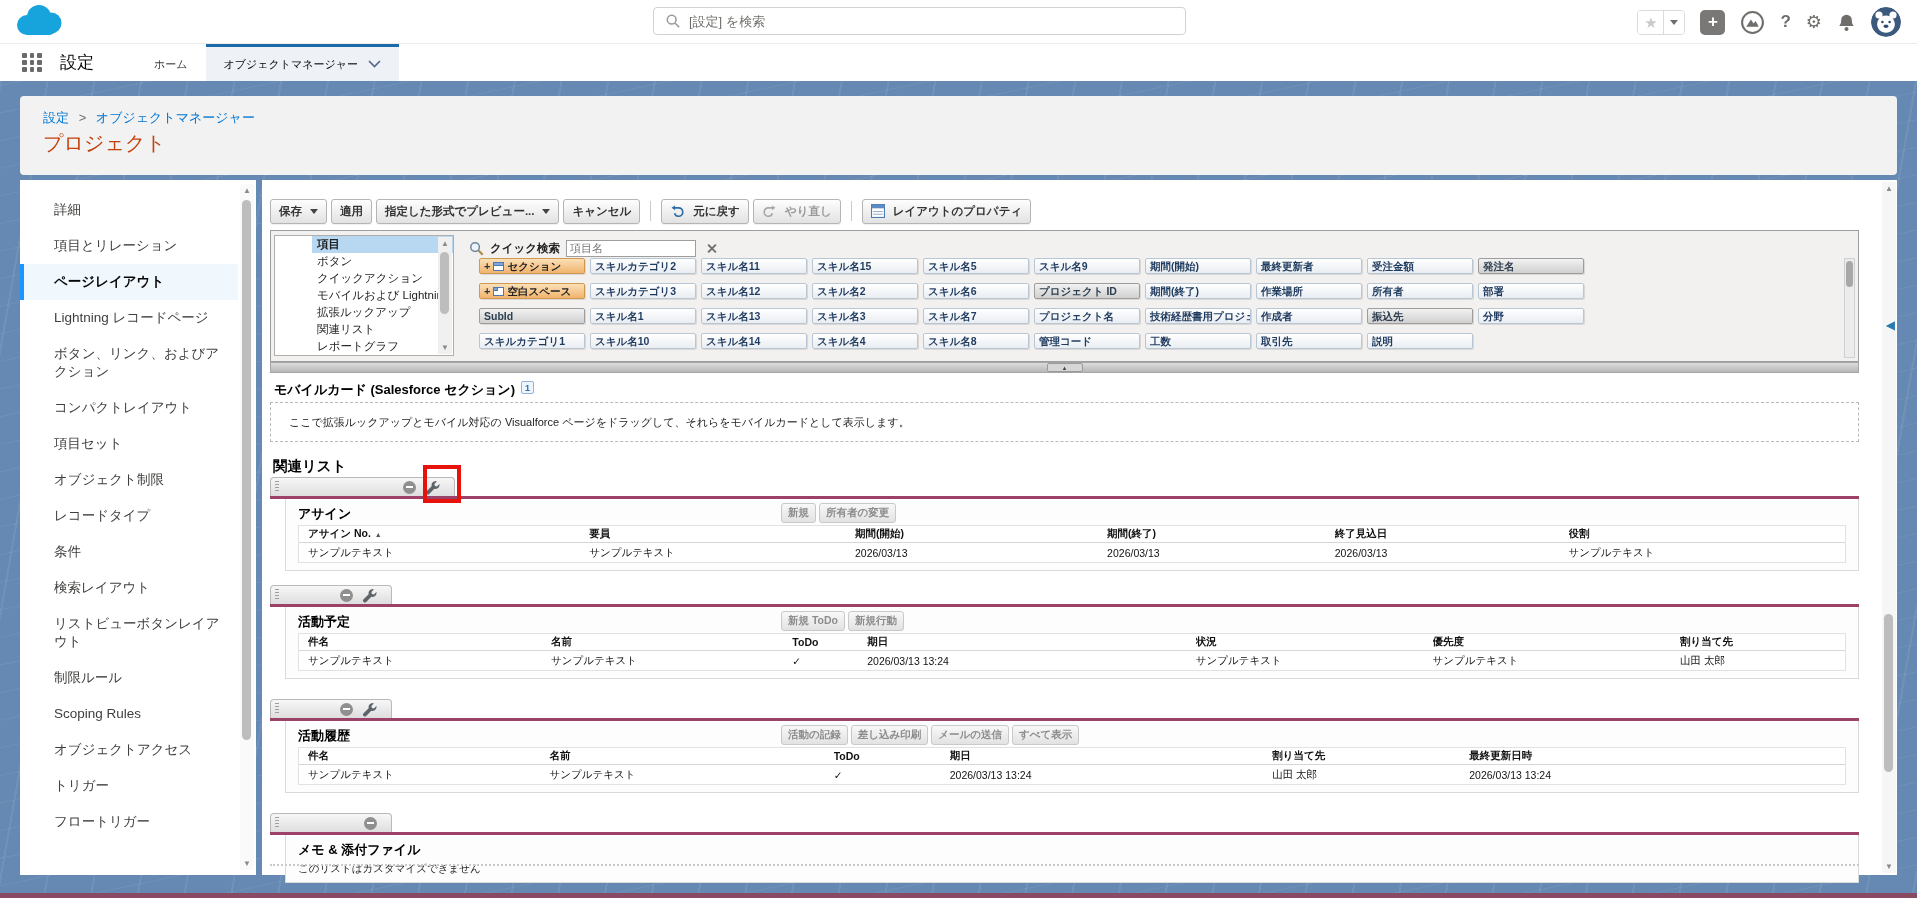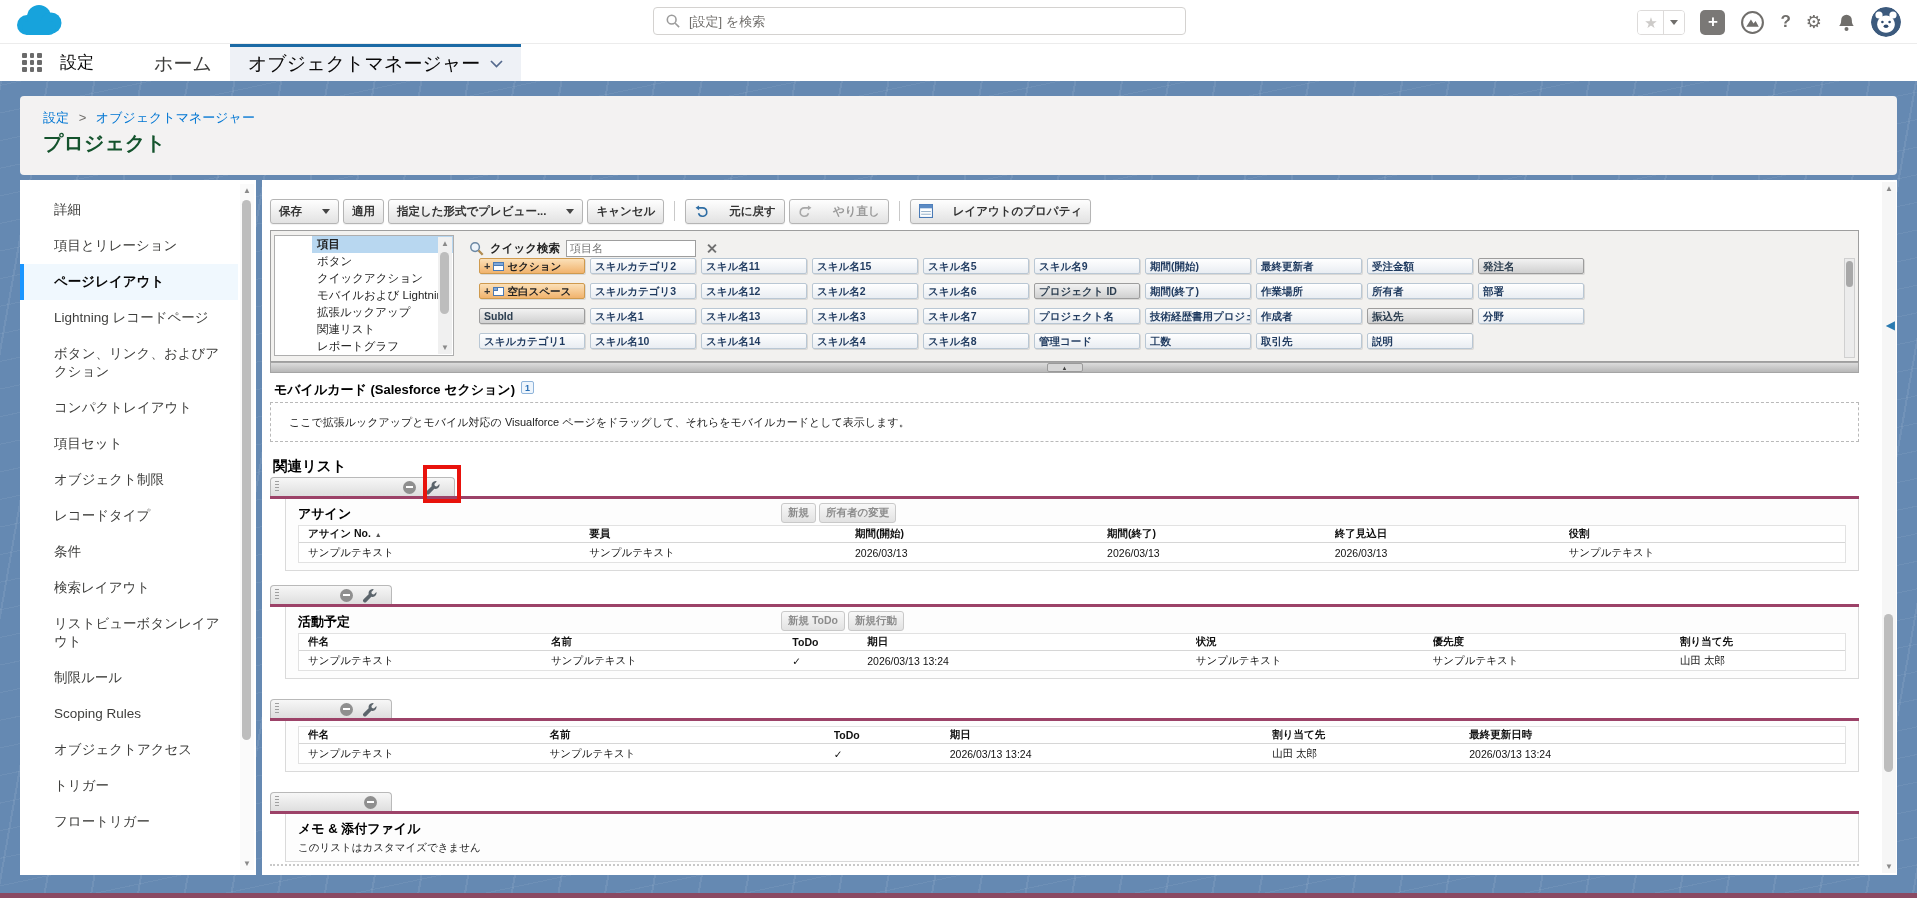--- a/index.html
+++ b/index.html
@@ -32,48 +32,48 @@
   .ggear { color:#706e6b; font-size:18px; cursor:pointer; line-height:1; }
   .gicons svg { display:block; cursor:pointer; }
   .avatar { width:30px; height:30px; border-radius:50%; overflow:hidden; cursor:pointer; }
 
   
   .gnav { position:absolute; top:44px; left:0; width:100%; height:37px; background:#fff; display:flex; align-items:stretch; z-index:9; }
   .waffle { align-self:center; margin-left:22px; display:grid; grid-template-columns:repeat(3,5px); grid-gap:2.5px; cursor:pointer; }
   .waffle i { width:4.5px; height:4.5px; background:#6b6b6b; border-radius:1px; display:block; }
   .app-label { align-self:center; margin-left:18px; font-size:17px; color:#080707; }
   .tabs { display:flex; margin-left:42px; }
-  .tab { display:flex; align-items:center; gap:10px; padding:0 18px; font-size:19px; color:#3e3e3c; cursor:pointer; border-top:3px solid transparent; }
+  .tab { display:flex; align-items:center; gap:10px; padding:0 18px; font-size:11px; color:#3e3e3c; cursor:pointer; border-top:3px solid transparent; }
   .tab.active { background:#eef1f6; border-top:3px solid #1b6aa5; color:#080707; }
 
   
   .crumb { position:absolute; left:20px; top:96px; width:1877px; height:79px; background:#f3f2f2; border-radius:4px; z-index:5; }
   .bc { position:absolute; left:23px; top:13px; font-size:13px; color:#706e6b; }
   .bc .lnk { color:#0176d3; cursor:pointer; }
   .bc .sep { margin:0 6px; color:#706e6b; }
-  .ptitle { position:absolute; left:23px; top:34px; font-size:20px; font-weight:700; color:#14532d; }
+  .ptitle { position:absolute; left:23px; top:34px; font-size:20px; font-weight:400; color:#c2410c; }
 
   
   .side { position:absolute; left:20px; top:180px; width:236px; height:695px; background:#fff; z-index:5; }
   .side-list { position:absolute; left:0; top:12px; width:218px; }
   .sb-item { padding:9px 8px 9px 34px; font-size:13.5px; line-height:18px; color:#3e3e3c; cursor:pointer; }
   .sb-item.active { background:#f0f8fe; box-shadow:inset 4px 0 0 #1b96ff; font-weight:700; color:#080707; }
   .vscroll { position:absolute; width:14px; background:#fafafa; }
   .vscroll .arr { position:absolute; left:0; width:100%; height:13px; text-align:center; font-size:8px; color:#8a8a8a; line-height:13px; cursor:pointer; }
   .vscroll .thumb { position:absolute; left:2px; width:9px; background:#bdbdbd; border-radius:5px; cursor:pointer; }
   .side .vscroll { right:2px; top:4px; height:686px; }
 
   
   .main { position:absolute; left:262px; top:180px; width:1635px; height:695px; background:#fff; z-index:5; }
   .main .vscroll { right:1px; top:2px; height:691px; background:#f6f6f6; }
   .panel-toggle { position:absolute; right:2px; top:138px; color:#2a7ab0; font-size:12px; z-index:7; cursor:pointer; }
 
   
   .tbar { position:absolute; left:8px; top:16px; height:30px; display:flex; align-items:center; gap:4px; }
-  .tbtn { display:flex; align-items:center; gap:20px; padding:4px 8px; border:1px solid #b5b5b5; border-radius:3px;
+  .tbtn { display:flex; align-items:center; gap:8px; padding:4px 8px; border:1px solid #b5b5b5; border-radius:3px;
           background:linear-gradient(#fefefe,#e2e2e2); font-size:11.5px; font-weight:700; color:#333;
           font-family:inherit; cursor:pointer; white-space:nowrap; box-shadow:0 1px 1px rgba(0,0,0,.06); }
   .tbtn.disabled { color:#9a9a9a; }
   .caret { width:0; height:0; border-left:4px solid transparent; border-right:4px solid transparent; border-top:5px solid #444; }
   .tsep { width:1px; height:20px; background:#c9c9c9; margin:0 6px; }
 
   
   .pal { position:absolute; left:8px; top:50px; width:1589px; height:132px; background:#f2f1ef; border:1px solid #9e9e9e; }
   .pal-cats { position:absolute; left:3px; top:4px; width:180px; height:121px; background:#fff; border:1px solid #aeaeae; overflow:hidden; }
   .pal-cat { padding:1px 5px; font-size:11.5px; color:#222; white-space:nowrap; cursor:pointer;margin-left:37px; }
@@ -574,20 +574,26 @@
             <span class="grip"></span>
             <span class="minus-btn"></span>
             <span class="wrench-btn">
               <svg width="15" height="15" viewBox="0 0 16 16">
                 <path d="M11.5 1a4.5 4.5 0 0 0-4.37 5.57L1.7 12a1.97 1.97 0 1 0 2.83 2.83l5.42-5.44A4.5 4.5 0 0 0 15.5 5.5c0-.4-.06-.8-.16-1.17l-2.6 2.6-2.17-.58-.58-2.16 2.6-2.6A4.5 4.5 0 0 0 11.5 1z" fill="#5b646b"></path>
               </svg>
             </span>
           </div>
           <div class="rl-rule"></div>
           <div class="rl-box">
+            <div class="rl-head"><span class="t">活動履歴</span><div class="rl-buttons">
+                <button class="rl-btn">活動の記録</button>
+                <button class="rl-btn">差し込み印刷</button>
+                <button class="rl-btn">メールの送信</button>
+                <button class="rl-btn">すべて表示</button>
+              </div></div>
             <div class="rl-table">
               <div class="rl-hrow">
                 <span class="rl-hcell" style="width: 15.8%;">件名</span>
                 <span class="rl-hcell" style="width: 18.6%;">名前</span>
                 <span class="rl-hcell" style="width: 7.6%;">ToDo</span>
                 <span class="rl-hcell" style="width: 21.1%;">期日</span>
                 <span class="rl-hcell" style="width: 12.9%;">割り当て先</span>
                 <span class="rl-hcell" style="width: 24%;">最終更新日時</span>
               </div>
               <div class="rl-row">

